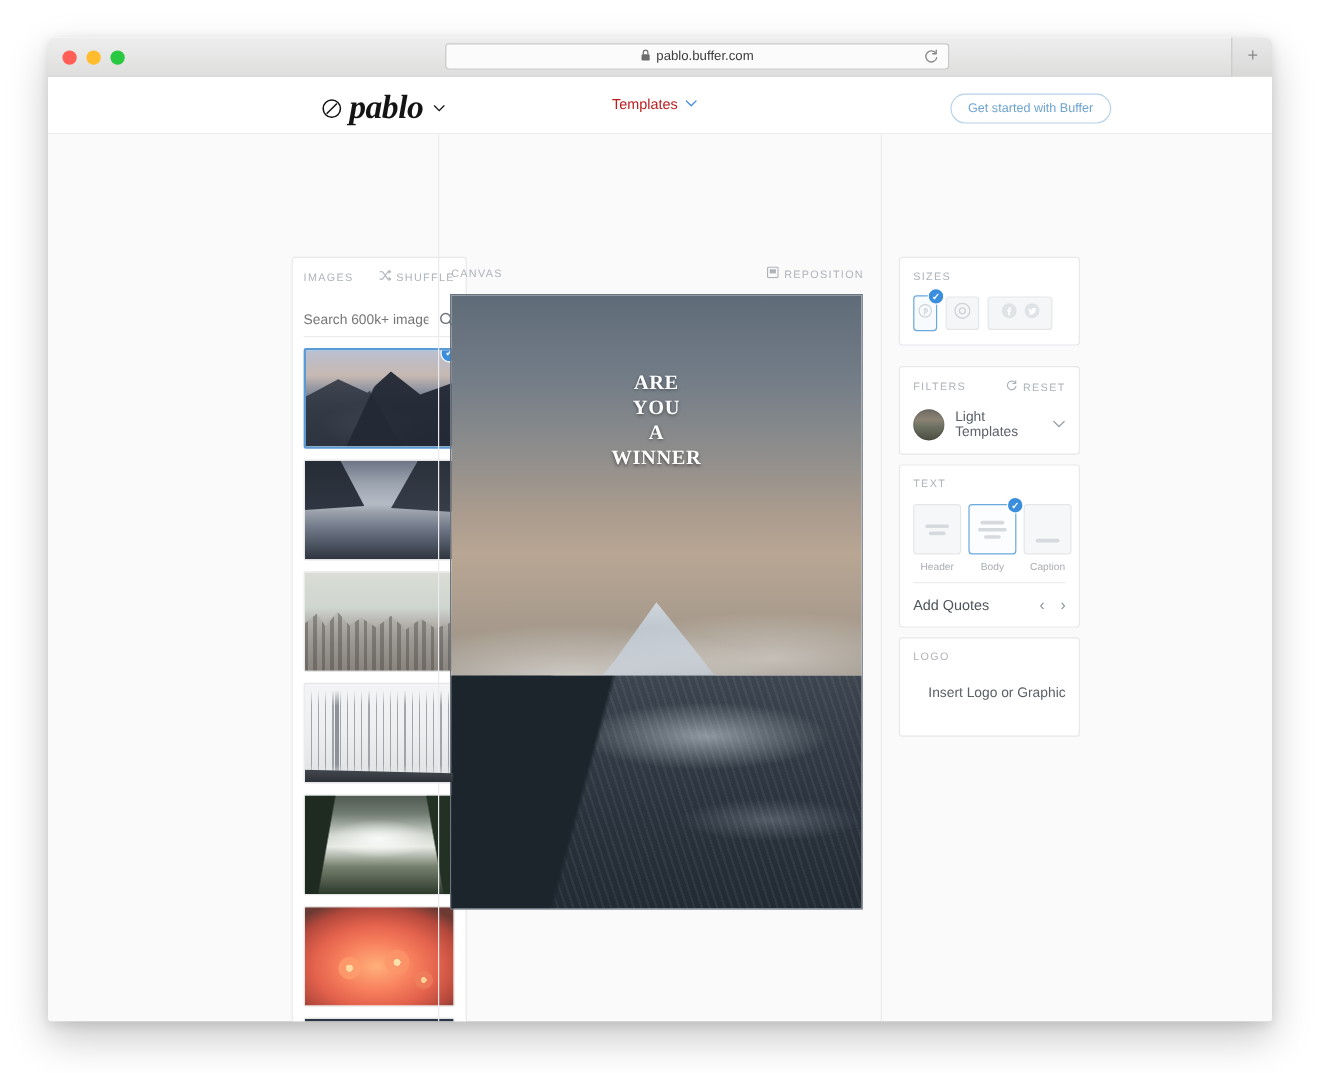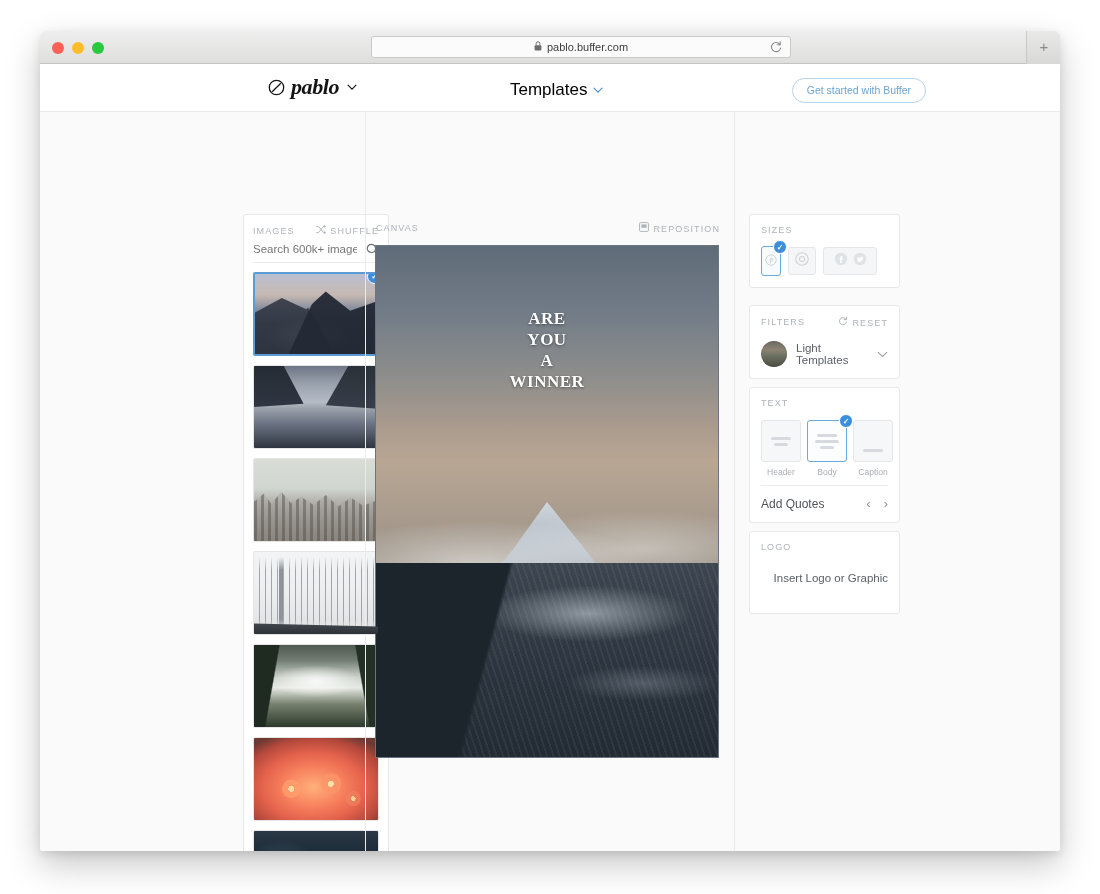--- a/index.html
+++ b/index.html
@@ -68,27 +68,27 @@
     border-bottom: 1px solid #e7e9eb;
   }
   .logo {
     position: absolute; left: 228px; top: 10px;
     display: flex; align-items: center; gap: 6px;
   }
   .logo-mark { width: 17px; height: 17px; }
   .logo-text {
     font-family: "Liberation Serif", serif;
     font-style: italic; font-weight: 700;
-    font-size: 22px; letter-spacing: -0.4px; color: #141414;
+    font-size: 28px; letter-spacing: -0.4px; color: #141414;
   }
   .logo-caret { color: #222; font-size: 12px; margin-left: 2px; }
 
   .nav-templates {
     position: absolute; left: 470px; top: 16px;
-    font-size: 17px; color: #000000;
+    font-size: 12px; color: #b91c1c;
     display: flex; align-items: center; gap: 6px;
     cursor: pointer;
   }
   .nav-caret { font-size: 10px; }
 
   .btn-getstarted {
     position: absolute; right: 134px; top: 14px;
     padding: 5px 14px 6px;
     border: 1px solid #b6d2ea;
     border-radius: 14px;
@@ -127,21 +127,21 @@
   
   .images-panel {
     position: absolute; left: 203px; top: 102px;
     width: 146px; height: 723px;
     background: #fff;
     border: 1px solid #e6e8ea;
     border-radius: 3px;
     padding: 10px 9px 0 9px;
     overflow: hidden;
   }
-  .images-head { margin-bottom: 6px; }
+  .images-head { margin-bottom: 24px; }
   .search-row {
     display: flex; align-items: center; justify-content: space-between;
     padding-bottom: 7px;
     border-bottom: 1px solid #ececec;
     margin-bottom: 9px;
   }
   .search-input {
     border: none; outline: none; background: transparent;
     font-size: 11.5px; color: #9aa0a6; width: 104px;
     font-family: "Liberation Sans", sans-serif;

